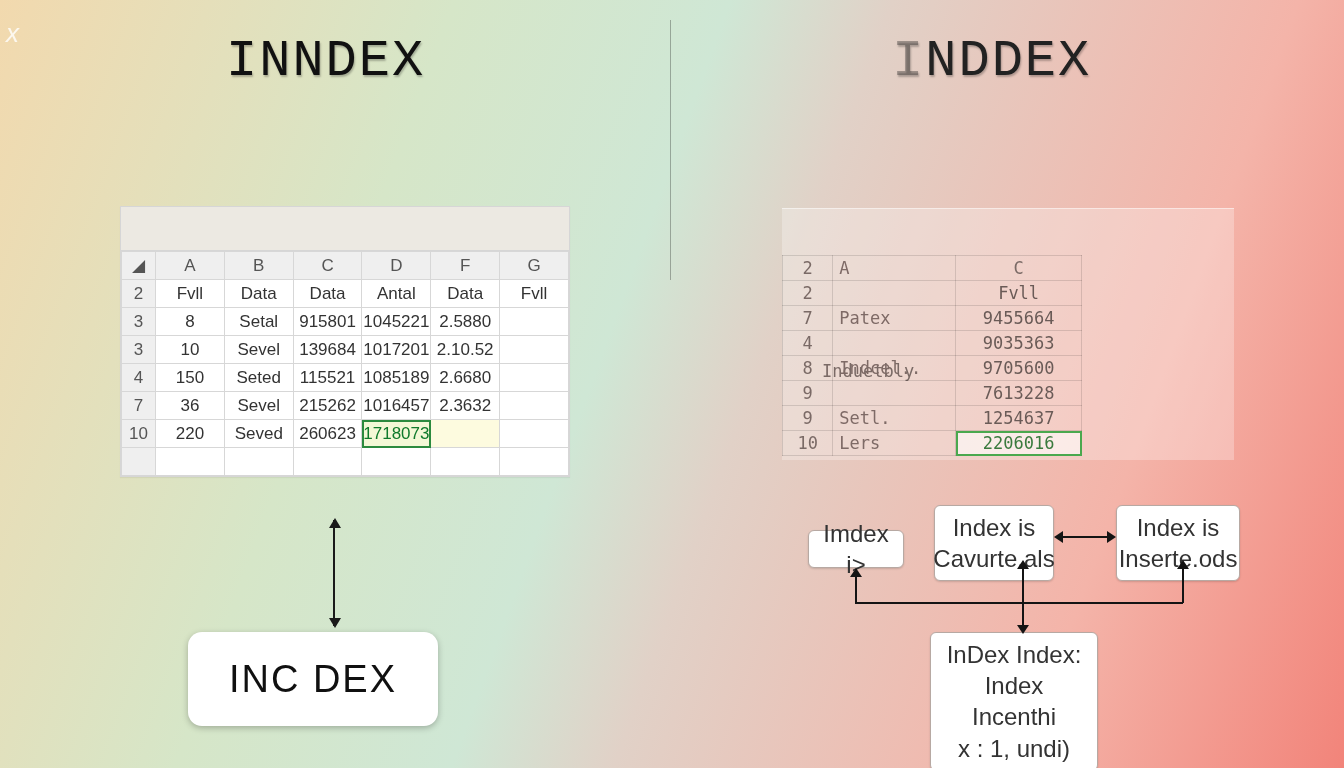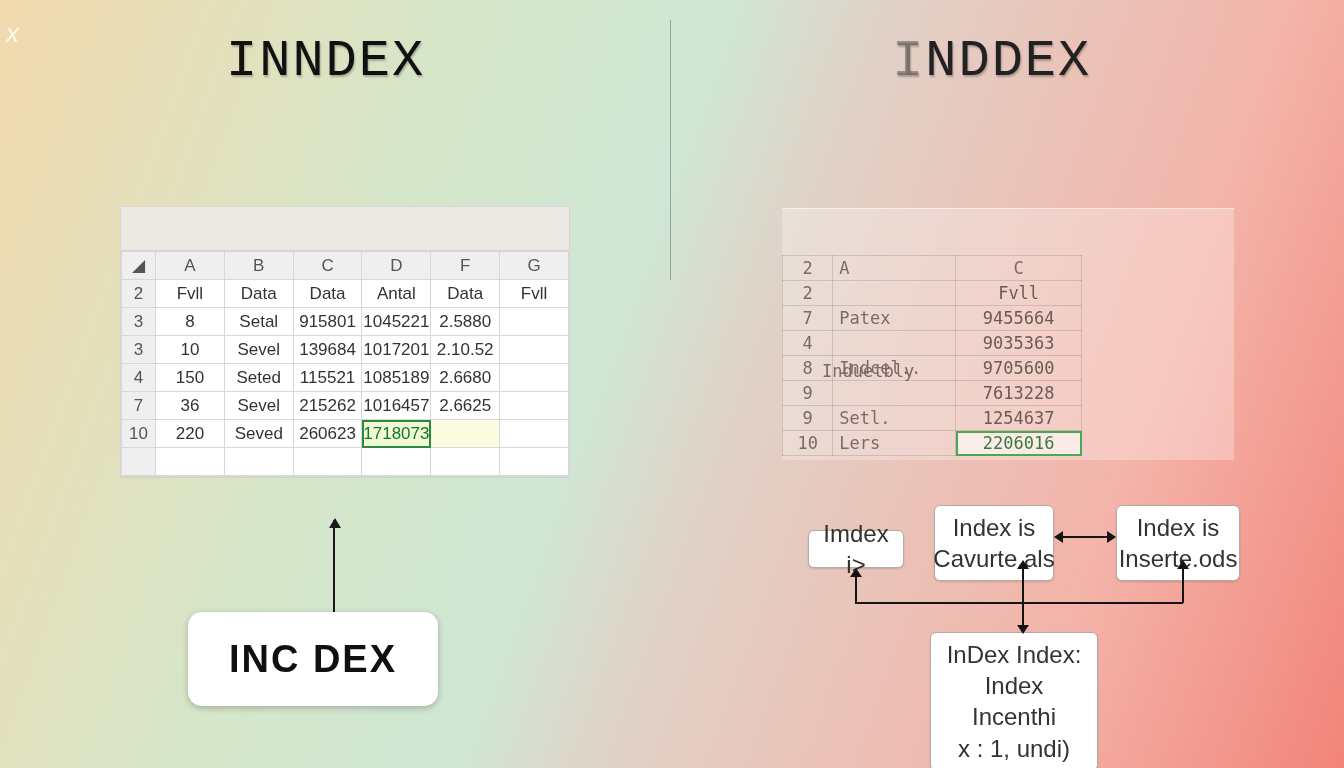--- a/index.html
+++ b/index.html
@@ -84,24 +84,24 @@
     content:""; position:absolute; left:-6px; bottom:-2px;
     border-left:6px solid transparent; border-right:6px solid transparent;
     border-top:10px solid #1a1a1a;
   }
   .arrow-v::before { 
     content:""; position:absolute; left:-6px; top:-2px;
     border-left:6px solid transparent; border-right:6px solid transparent;
     border-bottom:10px solid #1a1a1a;
   }
   .box-big {
-    position:absolute; left: 188px; top: 612px; width: 250px; height: 94px;
+    position:absolute; left: 188px; top: 632px; width: 250px; height: 94px;
     background:#fff; border-radius:14px; box-shadow: 0 2px 6px rgba(0,0,0,0.25);
     display:flex; align-items:center; justify-content:center;
-    font-size: 38px; letter-spacing: 2px; color:#101010; font-weight:700;
+    font-size: 38px; letter-spacing: 2px; color:#101010; font-weight:400;
   }
 
   
   .node {
     position:absolute; background:#fff; border:1px solid #b7a9a3; border-radius:6px;
     box-shadow: 0 1px 2px rgba(0,0,0,0.15);
     font-size: 24px; color:#333; text-align:center;
     display:flex; flex-direction:column; align-items:center; justify-content:center;
     padding: 6px 10px; line-height:1.3;
     font-family: "Segoe UI", Arial, sans-serif;
@@ -204,21 +204,21 @@
         <td>1085189</td>
         <td>2.6680</td>
         <td></td>
       </tr>
       <tr>
         <td class="row-h">7</td>
         <td>36</td>
         <td>Sevel</td>
         <td>215262</td>
         <td>1016457</td>
-        <td>2.6625</td>
+        <td>2.3632</td>
         <td></td>
       </tr>
       <tr>
         <td class="row-h">10</td>
         <td>220</td>
         <td>Seved</td>
         <td>260623</td>
         <td class="sel">1718073</td>
         <td class="sel-pale"></td>
         <td></td>

